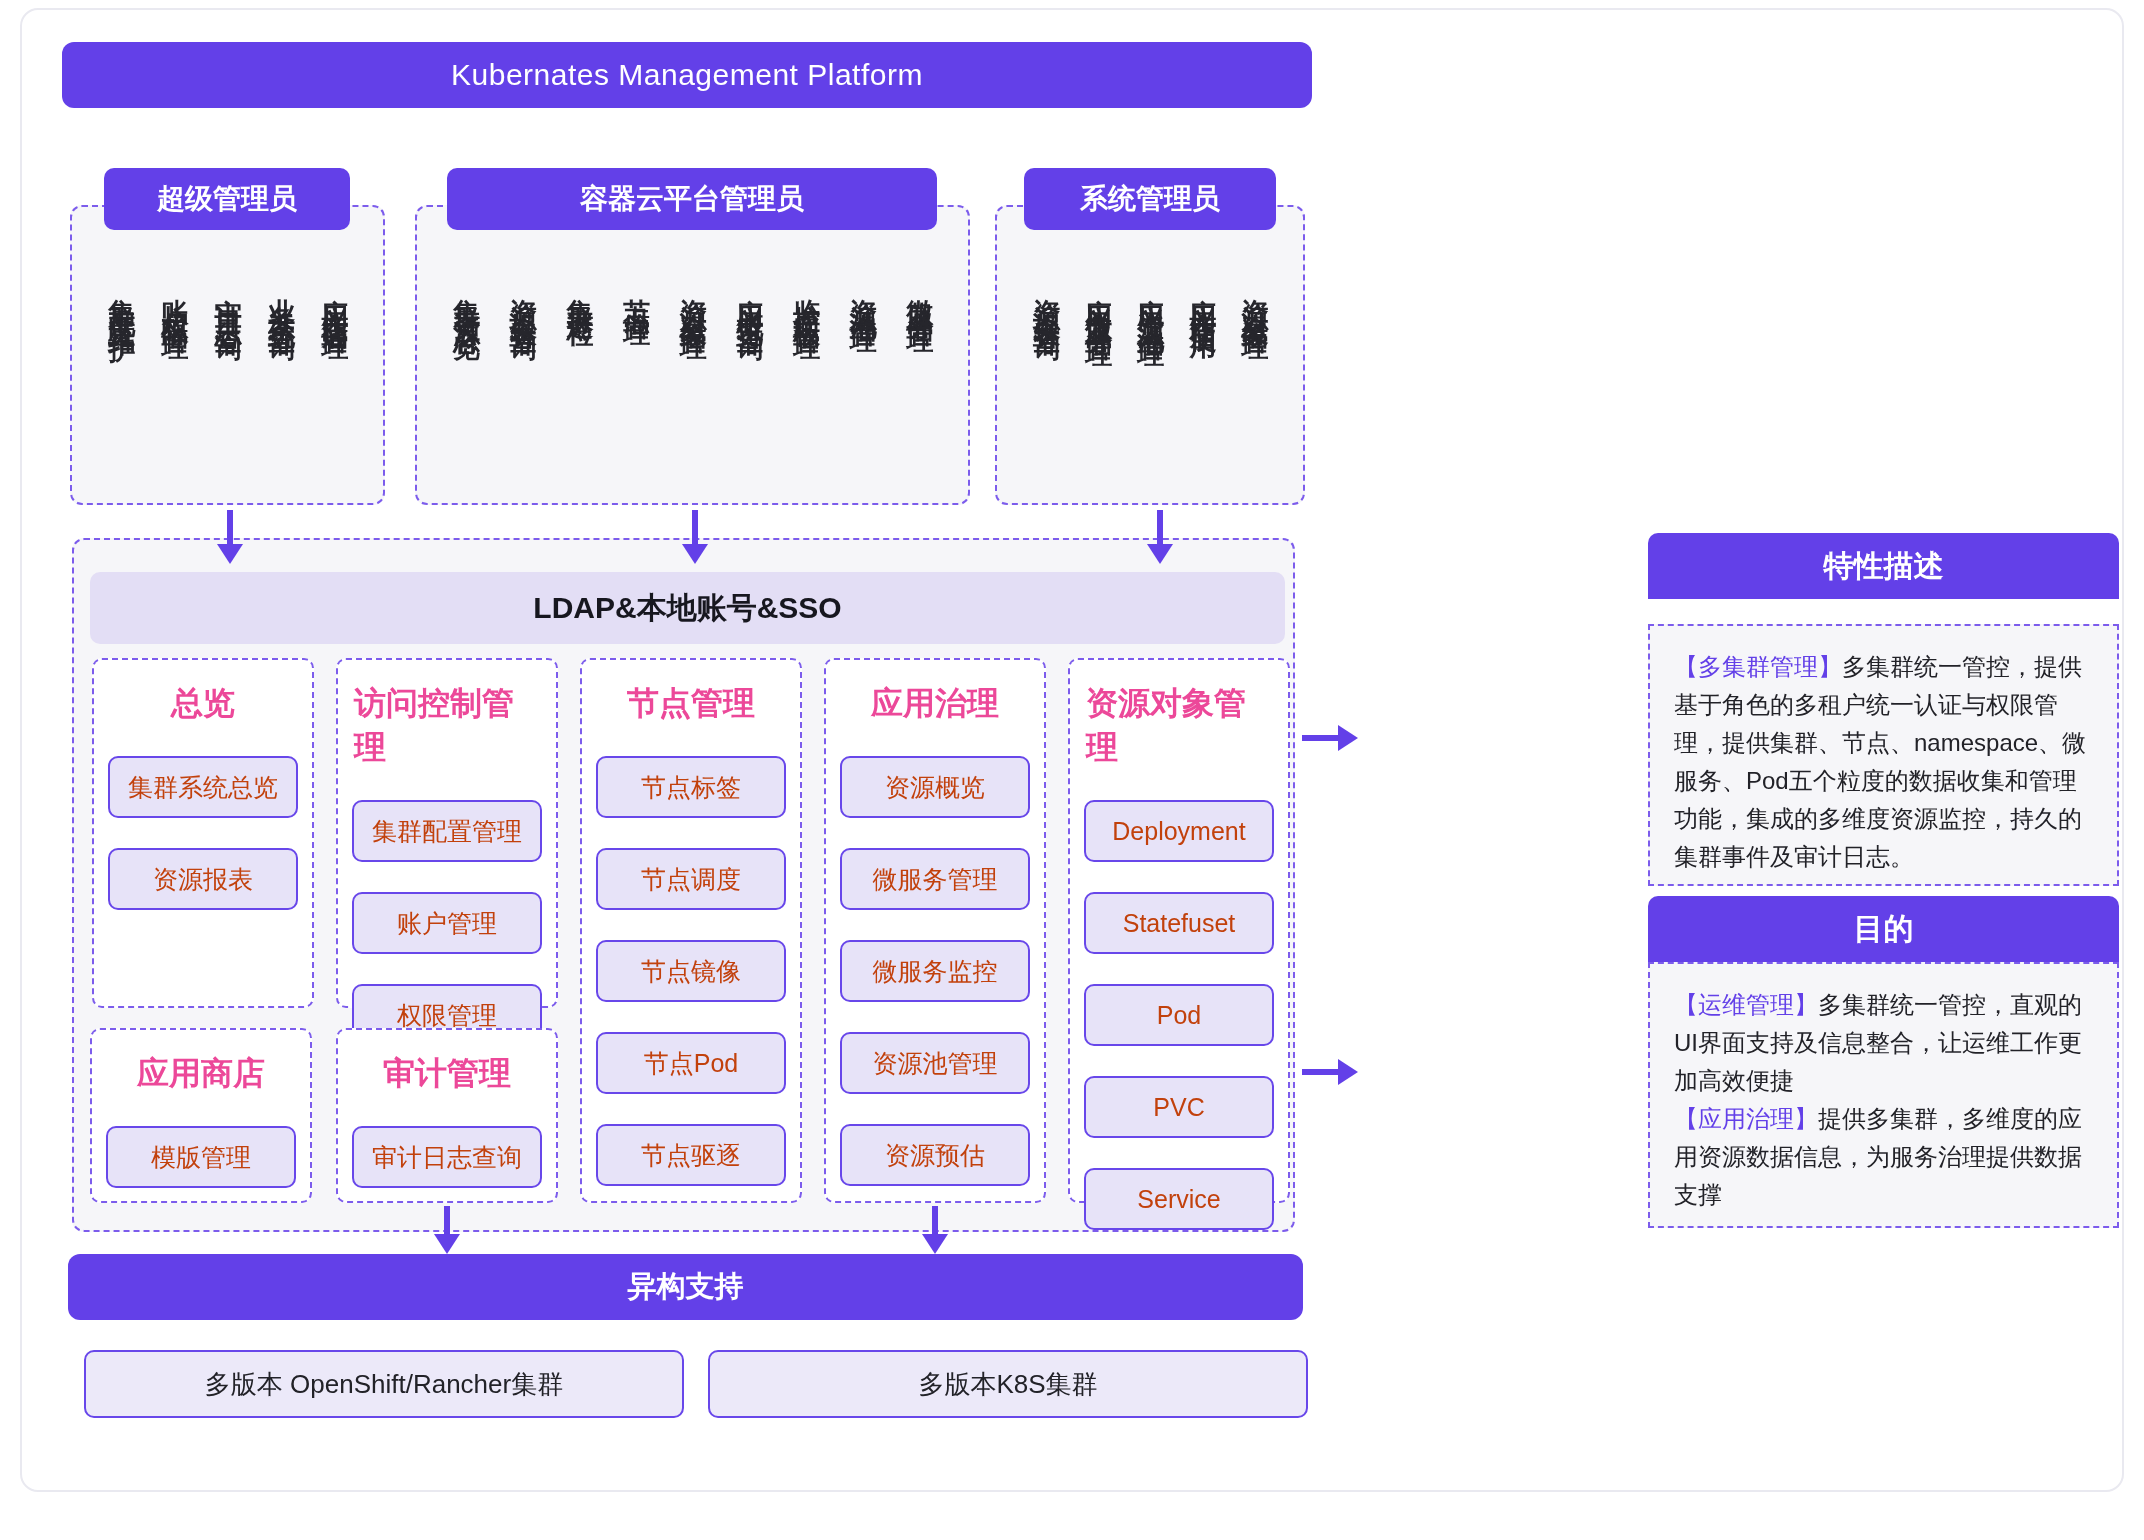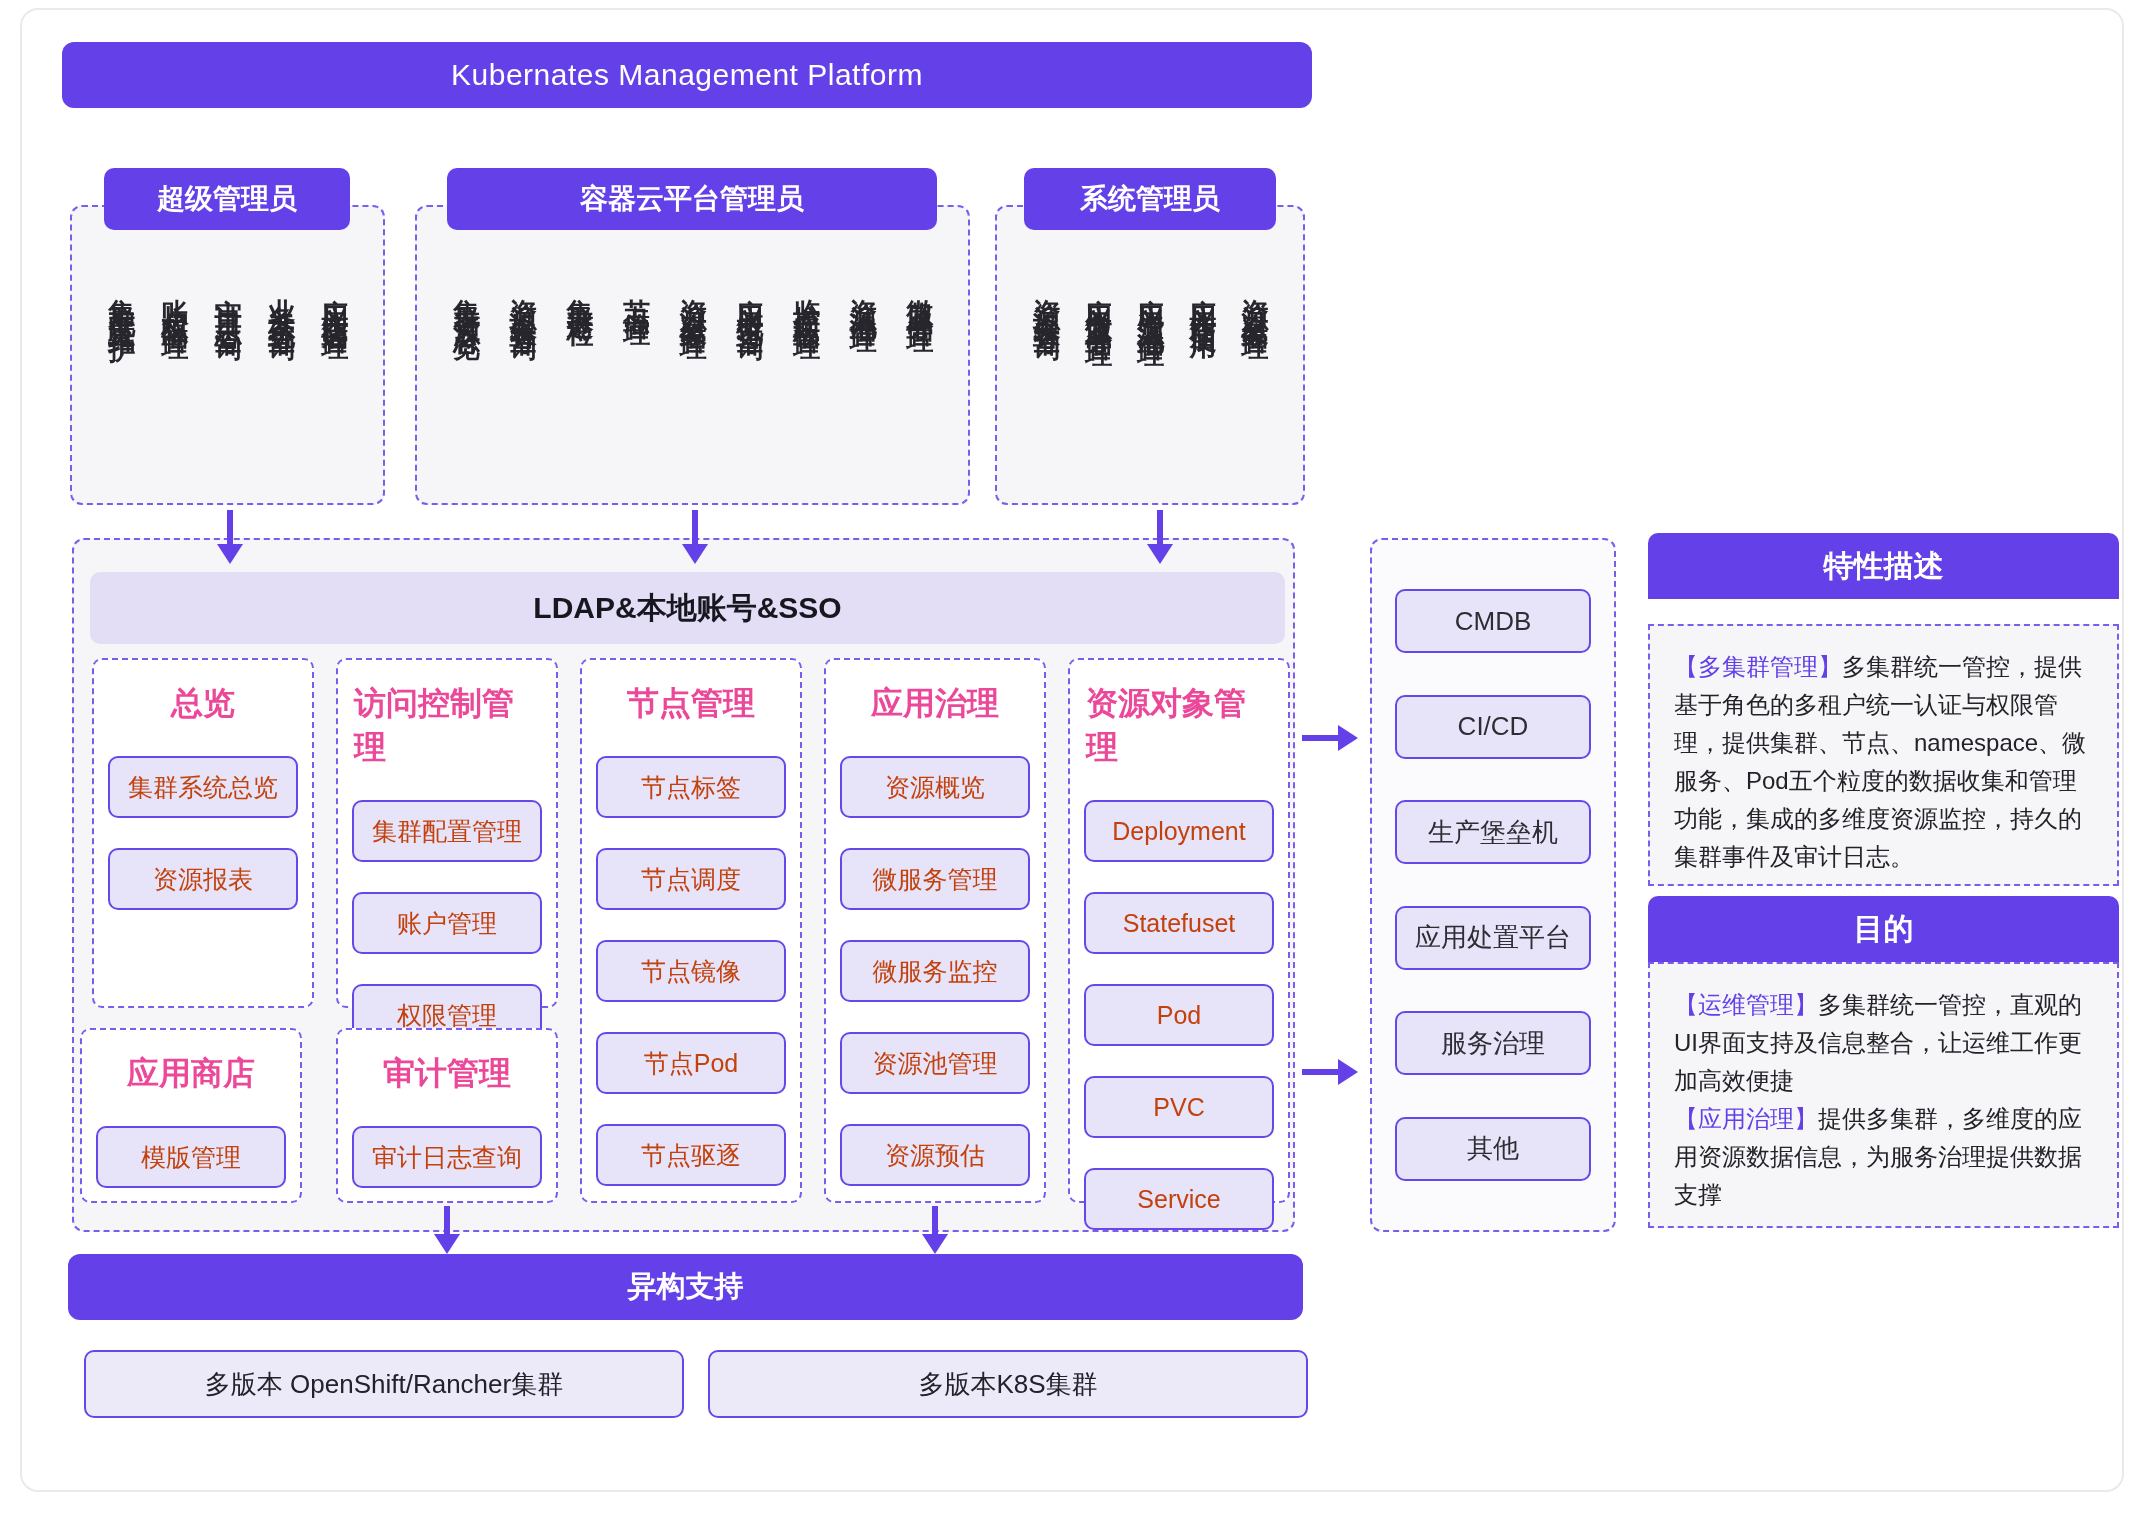--- a/index.html
+++ b/index.html
@@ -163,21 +163,21 @@
 
   <div class="abs col" style="left:1068px;top:658px;width:222px;height:545px;">
     <div class="col-title">资源对象管理</div>
     <div class="btn">Deployment</div>
     <div class="btn">Statefuset</div>
     <div class="btn">Pod</div>
     <div class="btn">PVC</div>
     <div class="btn">Service</div>
   </div>
 
-  <div class="abs col" style="left:80px;top:1028px;width:222px;height:175px;">
+  <div class="abs col" style="left:90px;top:1028px;width:222px;height:175px;">
     <div class="col-title">应用商店</div>
     <div class="btn">模版管理</div>
   </div>
 
   <div class="abs col" style="left:336px;top:1028px;width:222px;height:175px;">
     <div class="col-title">审计管理</div>
     <div class="btn">审计日志查询</div>
   </div>
 
   <svg class="abs arrow" style="left:434px;top:1206px;" width="26" height="48">
@@ -191,28 +191,20 @@
 
   <svg class="abs arrow" style="left:1302px;top:725px;" width="56" height="26">
       <rect x="0" y="10" width="38" height="6" fill="#6340E8"></rect>
       <polygon points="36,0 36,26 56,13" fill="#6340E8"></polygon>
     </svg>
   <svg class="abs arrow" style="left:1302px;top:1059px;" width="56" height="26">
       <rect x="0" y="10" width="38" height="6" fill="#6340E8"></rect>
       <polygon points="36,0 36,26 56,13" fill="#6340E8"></polygon>
     </svg>
 
-  <div class="abs intg-col">
-    <div class="intg">CMDB</div>
-    <div class="intg">CI/CD</div>
-    <div class="intg">生产堡垒机</div>
-    <div class="intg">应用处置平台</div>
-    <div class="intg">服务治理</div>
-    <div class="intg">其他</div>
-  </div>
 
   <div class="abs panel" style="left:1648px;top:533px;">
     <div class="panel-header">
       <span>特性描述</span>
     </div>
     <div class="panel-body" style="height:262px;margin-top:25px;">
       <span class="tag">【多集群管理】</span><span>多集群统一管控，提供基于角色的多租户统一认证与权限管理，提供集群、节点、namespace、微服务、Pod五个粒度的数据收集和管理功能，集成的多维度资源监控，持久的集群事件及审计日志。</span>
     </div>
   </div>
 

